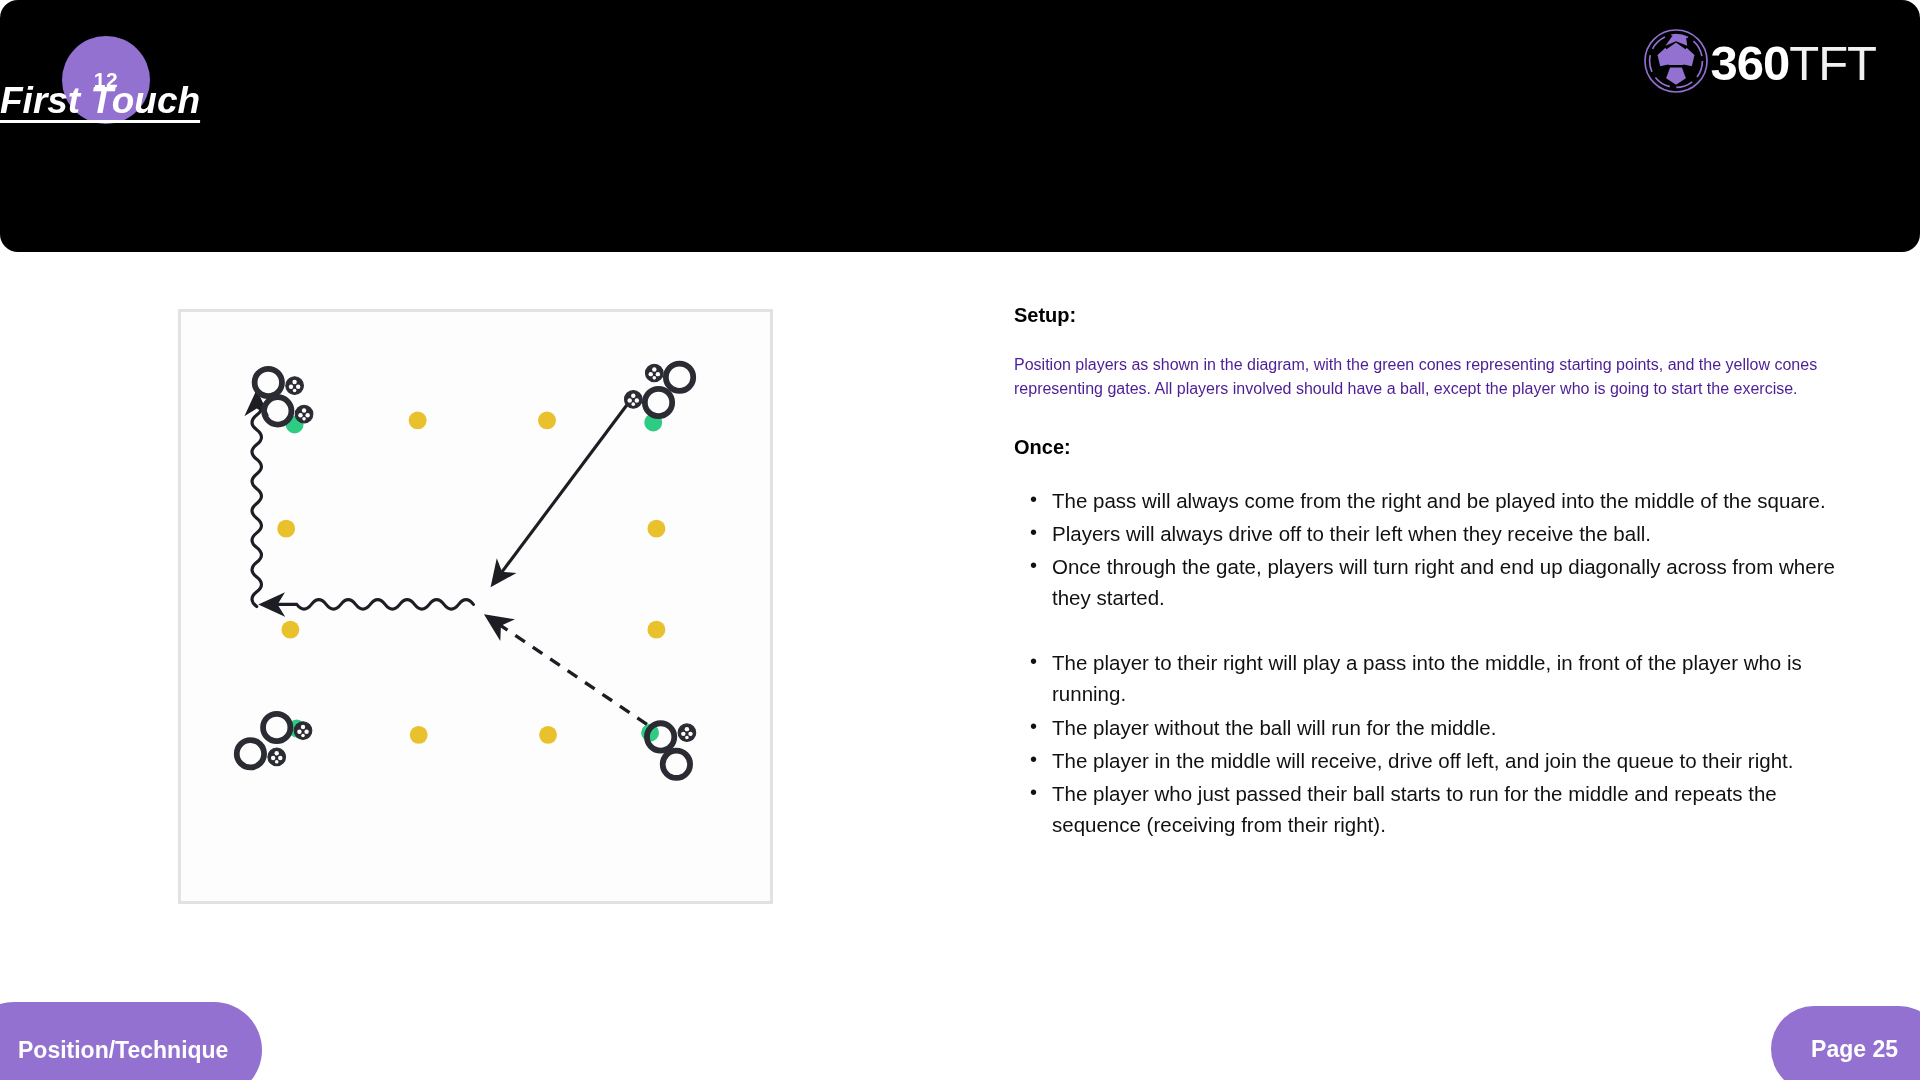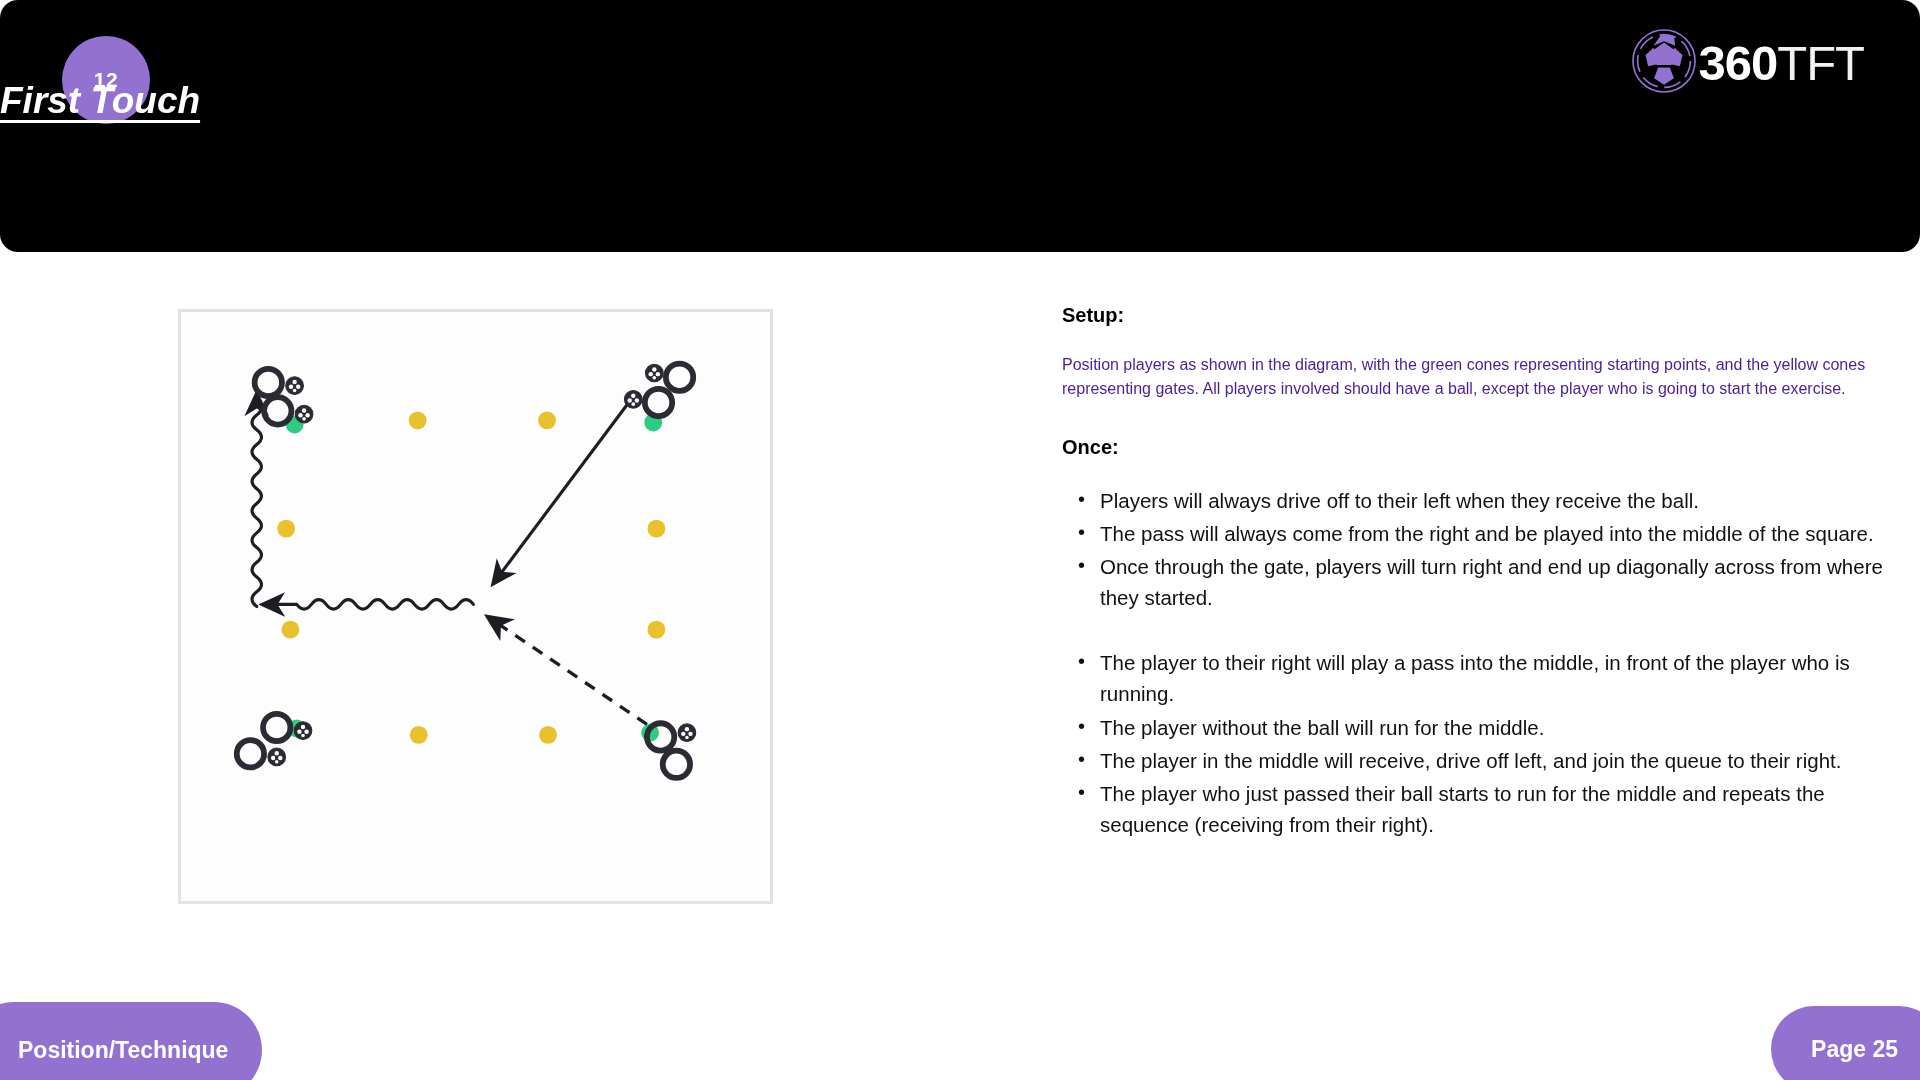--- a/index.html
+++ b/index.html
@@ -42,21 +42,21 @@
   }
   .goal-line {
     position:absolute; left:0; top:158px; width:1920px;
     text-align:center;
     color:#ffffff; font-size:22.5px;
     white-space:nowrap;
   }
   .goal-line b { font-weight:bold; }
 
   .logo {
-    position:absolute; right:56px; top:28px;
+    position:absolute; right:44px; top:28px;
     display:flex; align-items:center; gap:1px;
   }
   .logo-text {
     font-size:49px; letter-spacing:-1px; line-height:1;
     white-space:nowrap;
   }
   .logo-text .t360 { color:#ffffff; font-weight:bold; }
   .logo-text .ttft { color:#f2f2f2; font-weight:300; }
 
   
@@ -69,21 +69,21 @@
   .diagram-frame {
     position:absolute; left:178px; top:57px;
     width:595px; height:595px;
     background:#fdfdfd;
     border:3px solid #e2e2e2;
   }
   .diagram-frame svg { display:block; width:100%; height:100%; }
 
   
   .content {
-    position:absolute; left:1062px; top:52px;
+    position:absolute; left:1014px; top:52px;
     width:840px;
   }
   .sec-head {
     font-size:20px; font-weight:bold; color:#000000;
     margin-bottom:26px;
   }
   .sec-para {
     font-size:16px; color:#4c1d95; line-height:1.52;
     margin-bottom:34px;
   }
@@ -251,22 +251,22 @@
     <div class="content">
 
       <div class="block">
         <div class="sec-head">Setup:</div>
         <div class="sec-para">Position players as shown in the diagram, with the green cones representing starting points, and the yellow cones representing gates.  All players involved should have a ball, except the player who is going to start the exercise.</div>
       </div>
 
       <div class="block">
         <div class="sec-head">Once:</div>
         <ul class="sec-list">
+          <li>The pass will always come from the right and be played into the middle of the square.</li>
           <li>Players will always drive off to their left when they receive the ball.</li>
-          <li>The pass will always come from the right and be played into the middle of the square.</li>
           <li>Once through the gate, players will turn right and end up diagonally across from where they started.</li>
         </ul>
       </div>
 
       <div class="block">
         <ul class="sec-list">
           <li>The player to their right will play a pass into the middle, in front of the player who is running.</li>
           <li>The player without the ball will run for the middle.</li>
           <li>The player in the middle will receive, drive off left, and join the queue to their right.</li>
           <li>The player who just passed their ball starts to run for the middle and repeats the sequence (receiving from their right).</li>

